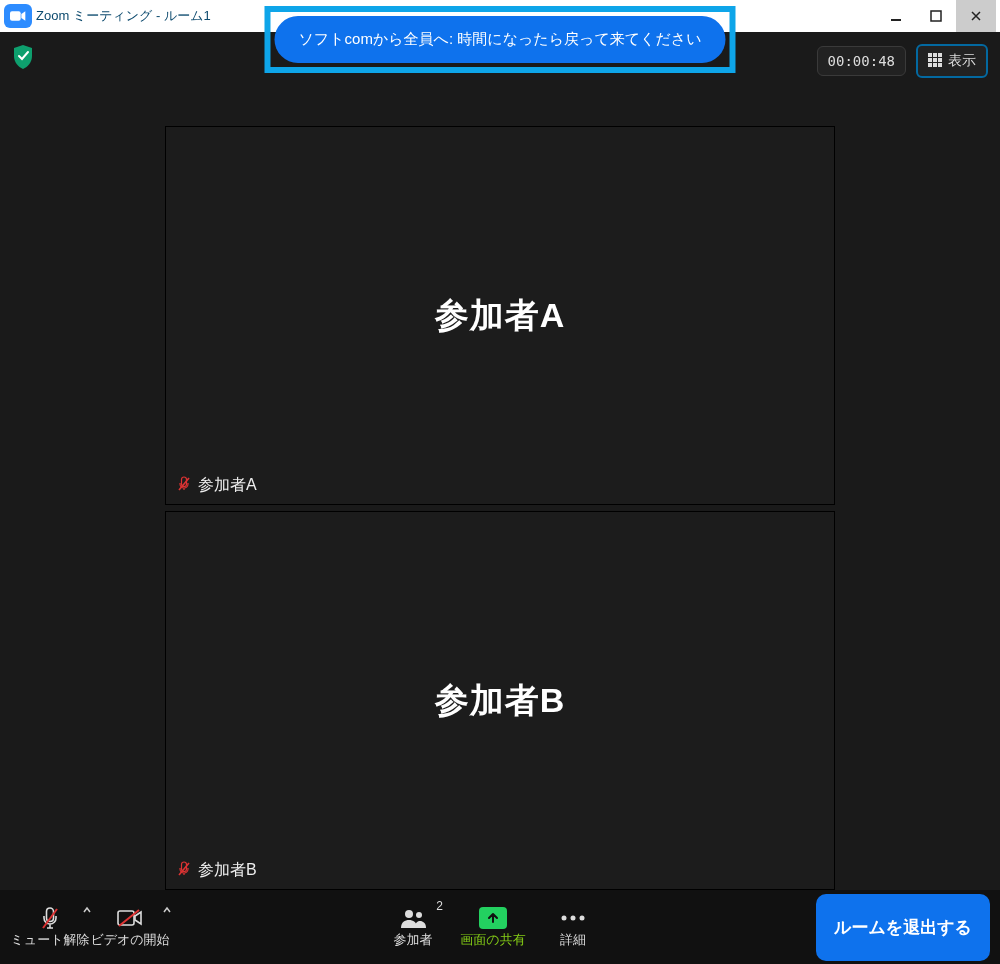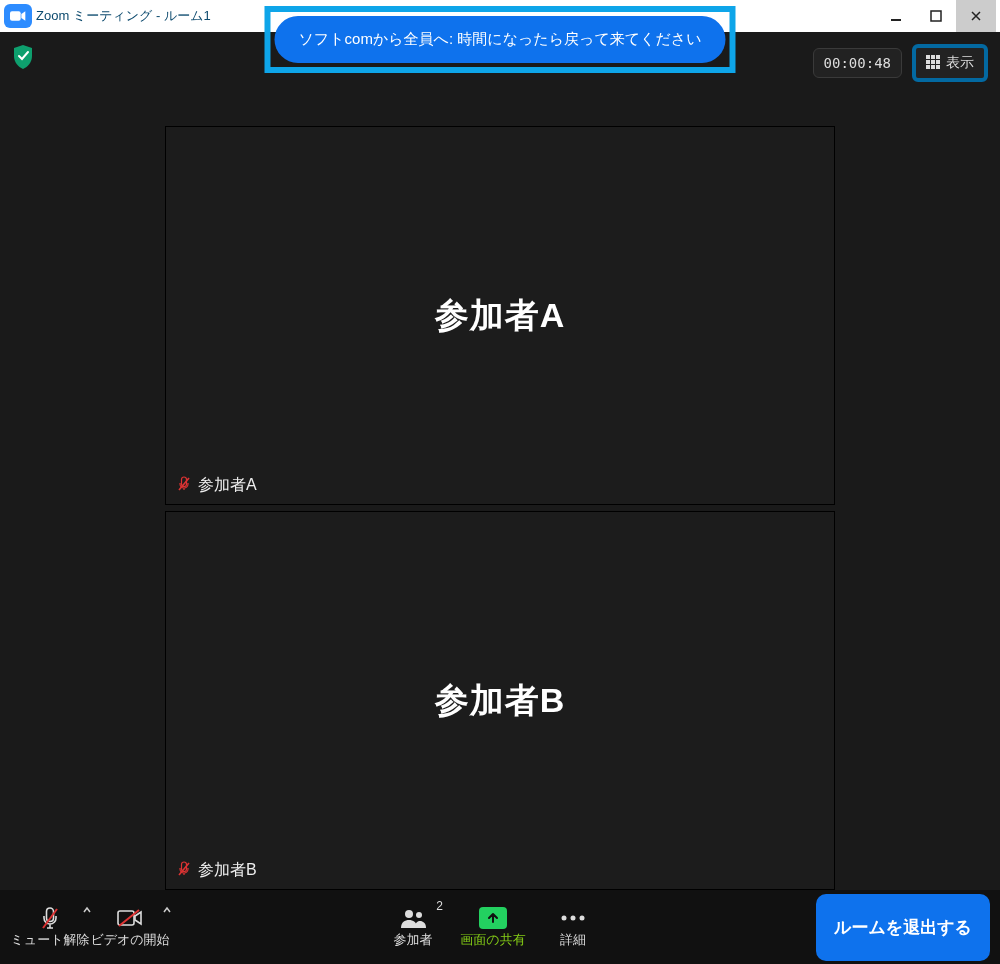--- a/index.html
+++ b/index.html
@@ -12,21 +12,21 @@
     .title-text { flex: 1; text-align: left; font-size: 13px; color: #0c4a6e; }
     .win-controls { display: flex; align-items: center; height: 100%; }
     .win-btn { width: 40px; height: 32px; display: flex; align-items: center; justify-content: center; color: #222; cursor: pointer; }
     .win-btn.close-btn { background: #ccc; }
     
     
     .topbar { height: 56px; display: flex; align-items: flex-start; padding: 12px 12px 0 12px; position: relative; gap: 21px; }
     .shield { color: #0e9f6e; }
     .topbar-right { margin-left: auto; display: flex; gap: 10px; align-items: center; }
     .timer-box { background: #222; border: 1px solid #3a3a3a; border-radius: 6px; padding: 6px 10px; color: #ddd; font-size: 14px; font-family: monospace; }
-    .view-btn { background: #222; border: 4px solid #0369a1; border-radius: 6px; padding: 6px 10px; color: #ddd; font-size: 14px; display: flex; align-items: center; gap: 6px; cursor: pointer; justify-content: flex-end; }
+    .view-btn { background: #222; border: 2px solid #0369a1; border-radius: 6px; padding: 6px 10px; color: #ddd; font-size: 14px; display: flex; align-items: center; gap: 6px; cursor: pointer; justify-content: flex-end; }
     
     
     .broadcast-wrap { position: absolute; left: 50%; top: 6px; transform: translateX(-50%); border: 6px solid #0ea5e9; padding: 4px; background: transparent; }
     .broadcast-pill { background: #0e72ed; color: #fff; padding: 14px 24px; border-radius: 26px; font-size: 15px; white-space: nowrap; }
     
     
     .arrow { position: absolute; top: 130px; left: 288px; }
     
     
     .callout { position: absolute; top: 186px; left: 206px; background: #fff; border: 2px solid #ff0000; border-radius: 10px; padding: 10px 16px; color: #ff0000; font-size: 22px; font-weight: 500; line-height: 1.4; }

